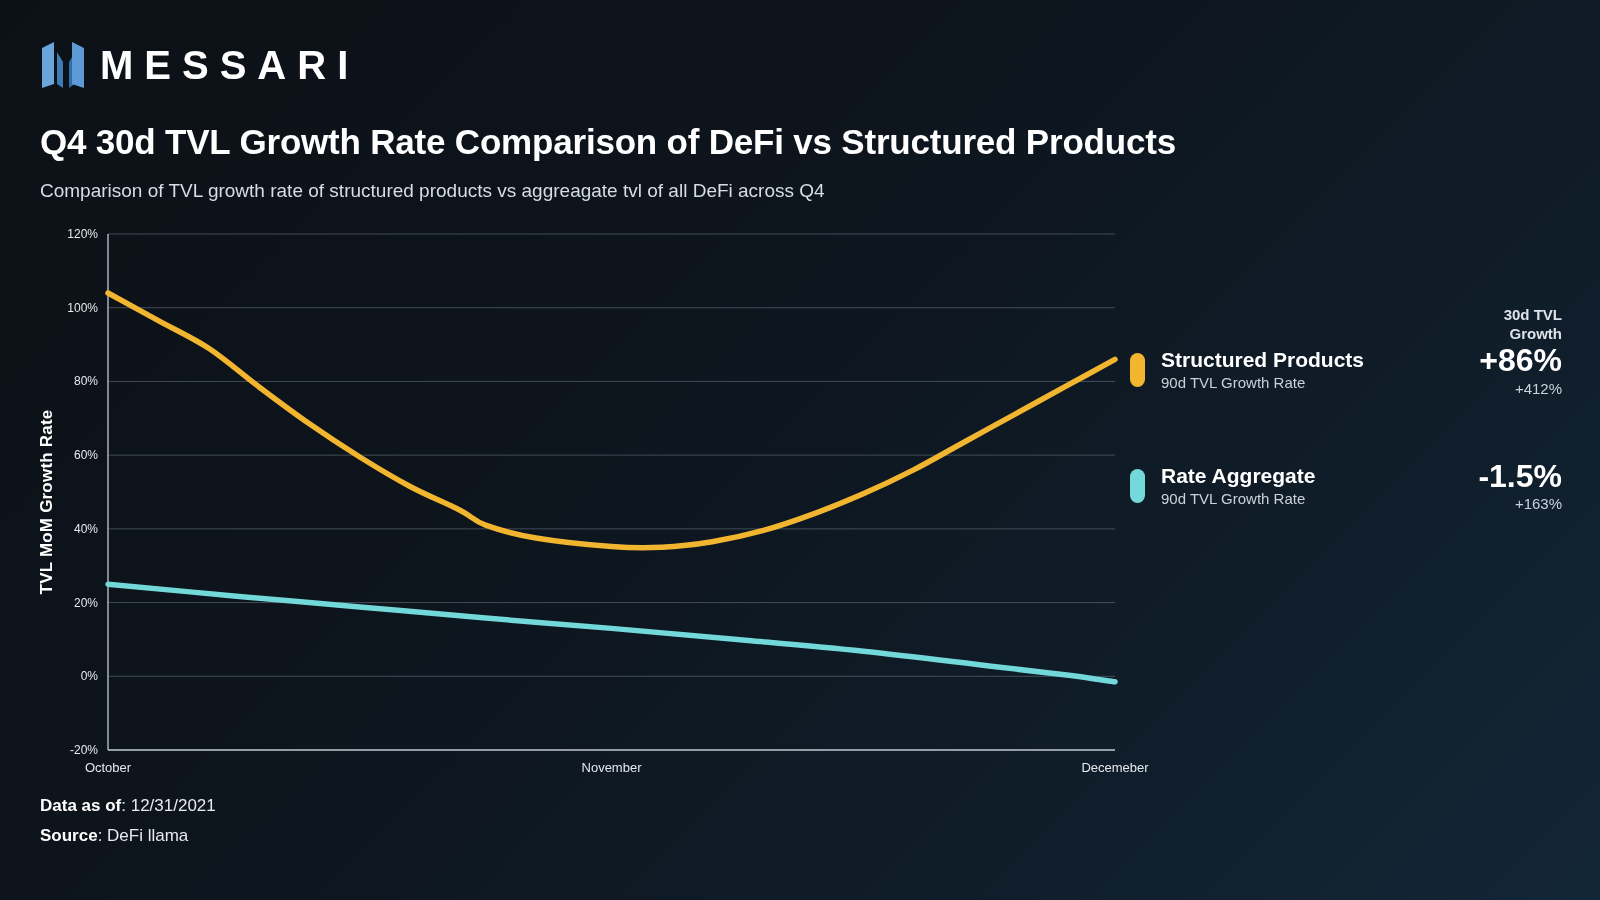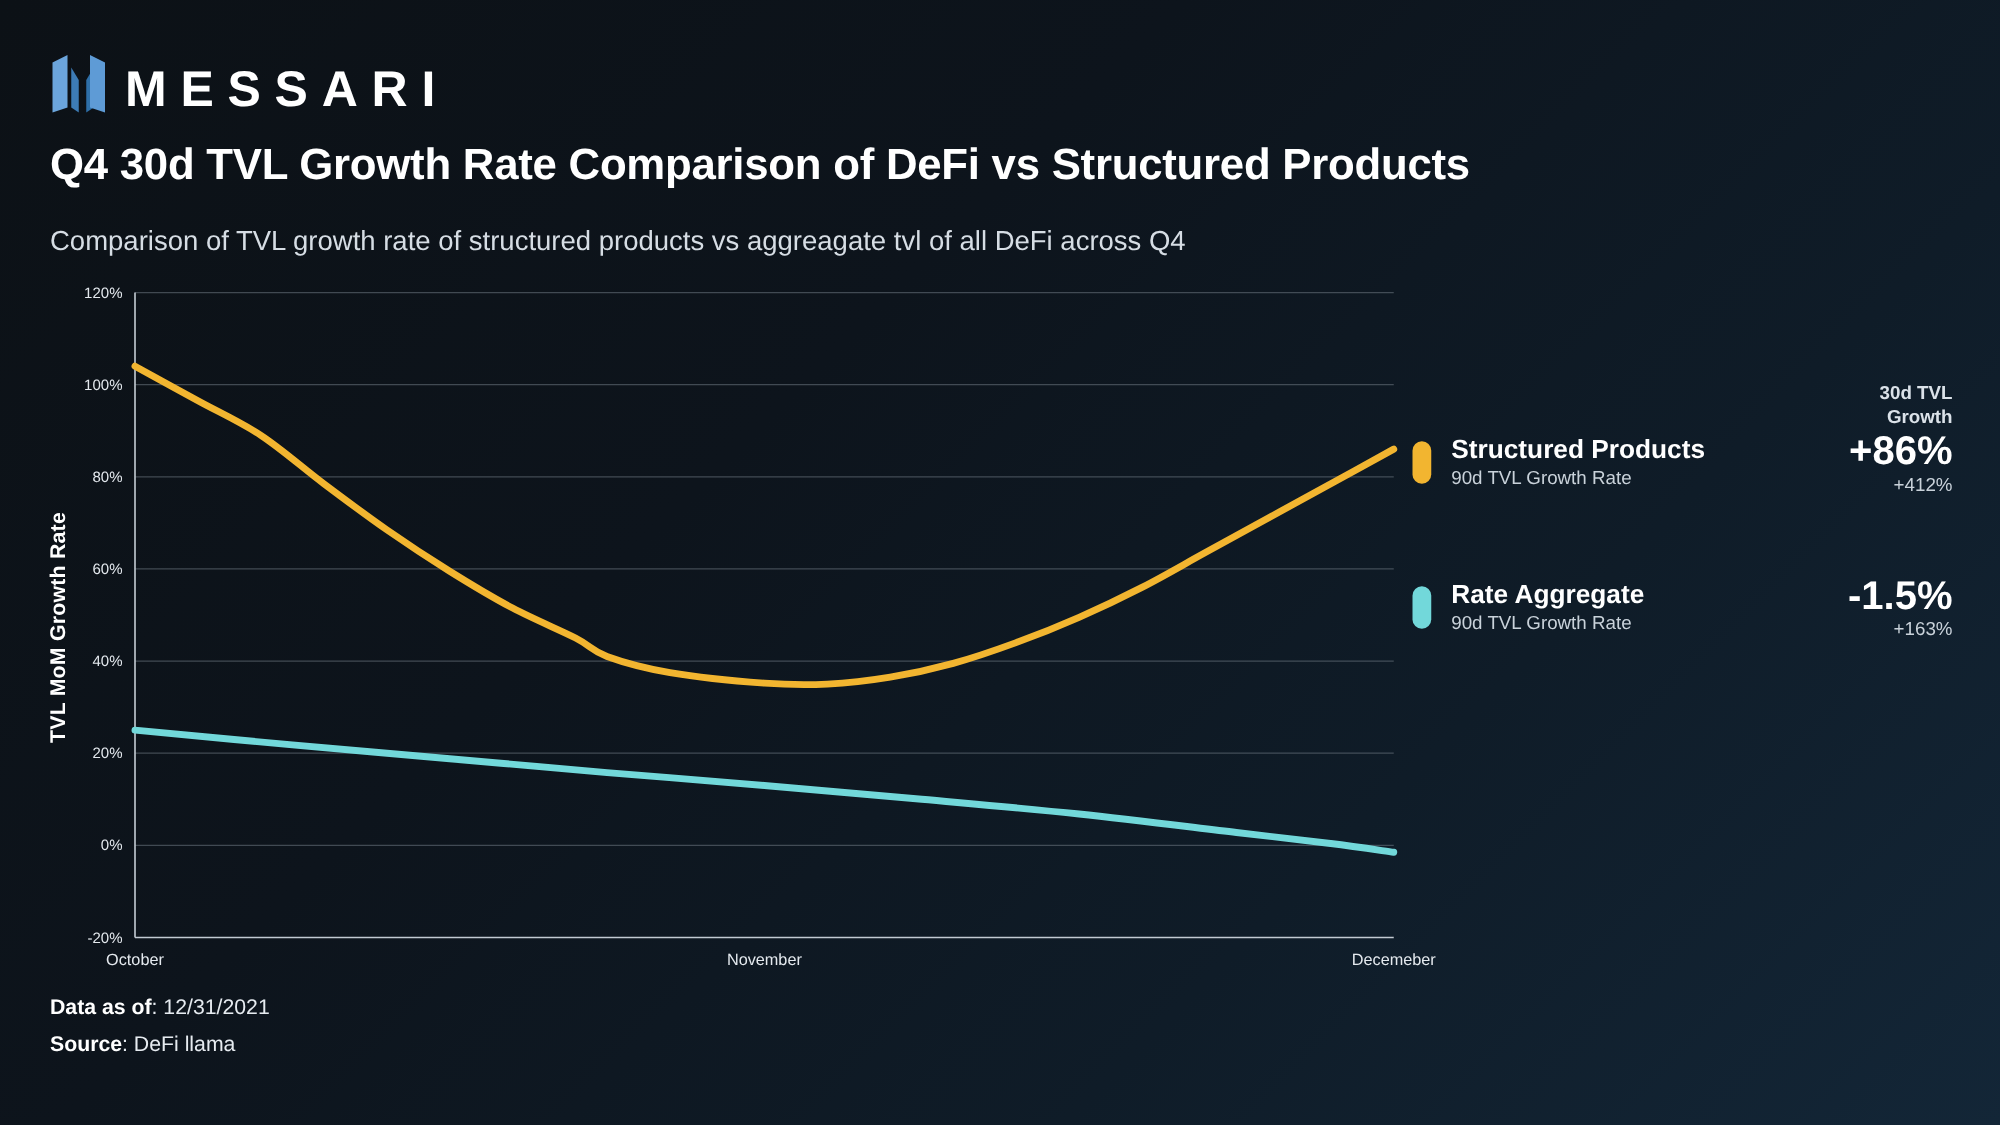--- a/index.html
+++ b/index.html
@@ -6,34 +6,34 @@
   html, body { width:1600px; height:900px; }
   body {
     font-family: "Liberation Sans", sans-serif;
     background: linear-gradient(135deg, #0c1116 0%, #0d141c 38%, #0f1c28 70%, #132637 100%);
     color:#ffffff;
     overflow:hidden;
     position:relative;
   }
 
   
-  #logo-row { position:absolute; left:40px; top:38px; display:flex; align-items:flex-end; height:54px; }
+  #logo-row { position:absolute; left:40px; top:38px; display:flex; align-items:center; height:54px; }
   #logo-mark { width:46px; height:50px; margin-right:14px; }
   #logo-word {
     font-size:40px; font-weight:bold; letter-spacing:11px;
     color:#ffffff; line-height:1;
   }
   #chart-title {
-    position:absolute; left:40px; top:112px;
+    position:absolute; left:40px; top:122px;
     font-size:35px; font-weight:bold; letter-spacing:-0.2px;
     color:#ffffff; white-space:nowrap;
   }
   #chart-subtitle {
     position:absolute; left:40px; top:180px;
-    font-size:22px; font-weight:400; color:#d6dde4; white-space:nowrap;
+    font-size:19px; font-weight:400; color:#d6dde4; white-space:nowrap;
   }
 
   
   #plot-area { position:absolute; left:40px; top:222px; width:1120px; height:560px; }
   #axis-y-title {
     position:absolute; left:-6px; top:0; width:560px; height:26px;
     transform-origin: 0 0; transform: rotate(-90deg) translate(-560px, 0);
     display:flex; align-items:center; justify-content:center;
     font-size:17px; font-weight:bold; color:#ffffff; letter-spacing:0.2px;
   }

